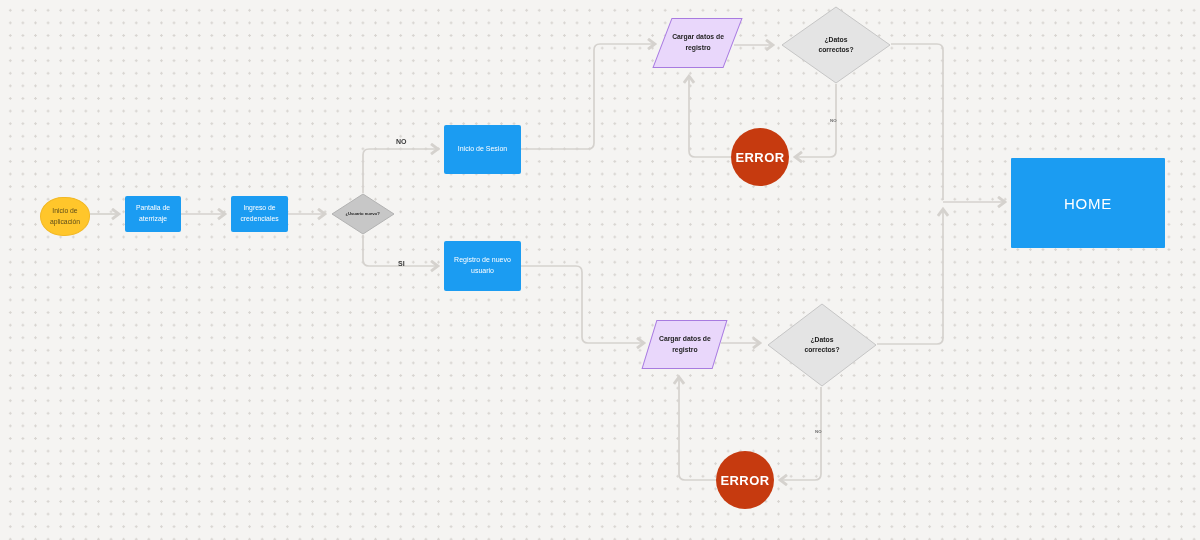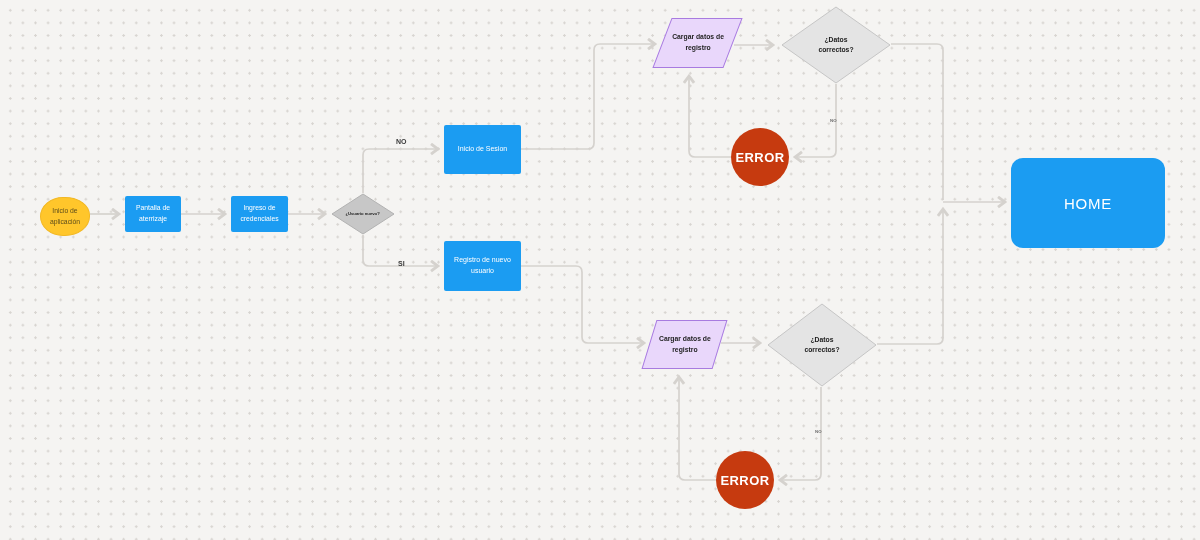--- a/index.html
+++ b/index.html
@@ -23,21 +23,21 @@
   .diamond{background:transparent;}
   .diamond svg{position:absolute;left:0;top:0;}
   .dlabel{position:relative;z-index:2;font-weight:700;line-height:1.5;}
   .d-light polygon{fill:#E4E4E4;stroke:#C6C6C6;stroke-width:1;}
   .d-dark polygon{fill:#C7C7C7;stroke:#B2B2B2;stroke-width:1;}
   .para{background:#E9D7FB;border:1.2px solid #A87BE0;font-size:6.8px;font-weight:700;
         line-height:1.6;}
   .para .plabel{display:block;}
   .circle{background:#C63A0F;border-radius:50%;color:#fff;font-weight:700;
           font-size:13px;letter-spacing:0.4px;}
-  .home{background:#1B9CF2;color:#fff;border-radius:12px;font-size:15px;
+  .home{background:#1B9CF2;color:#fff;border-radius:1px;font-size:15px;
         font-weight:400;letter-spacing:0.8px;}
   .edge-label{position:absolute;font-size:7px;font-weight:600;color:#3A3A3A;}
   .tiny{display:inline-block;font-size:7px;font-weight:600;color:#6B6B6B;
         transform:scale(0.62);transform-origin:center center;white-space:nowrap;}
   .dlabel-xs{display:inline-block;font-size:7px;font-weight:700;color:#1a1a1a;
         transform:scale(0.6);transform-origin:center center;white-space:nowrap;}
   .dlabel-md{font-size:6.8px;color:#1a1a1a;width:52px;}
 </style>
 </head>
 <body>

